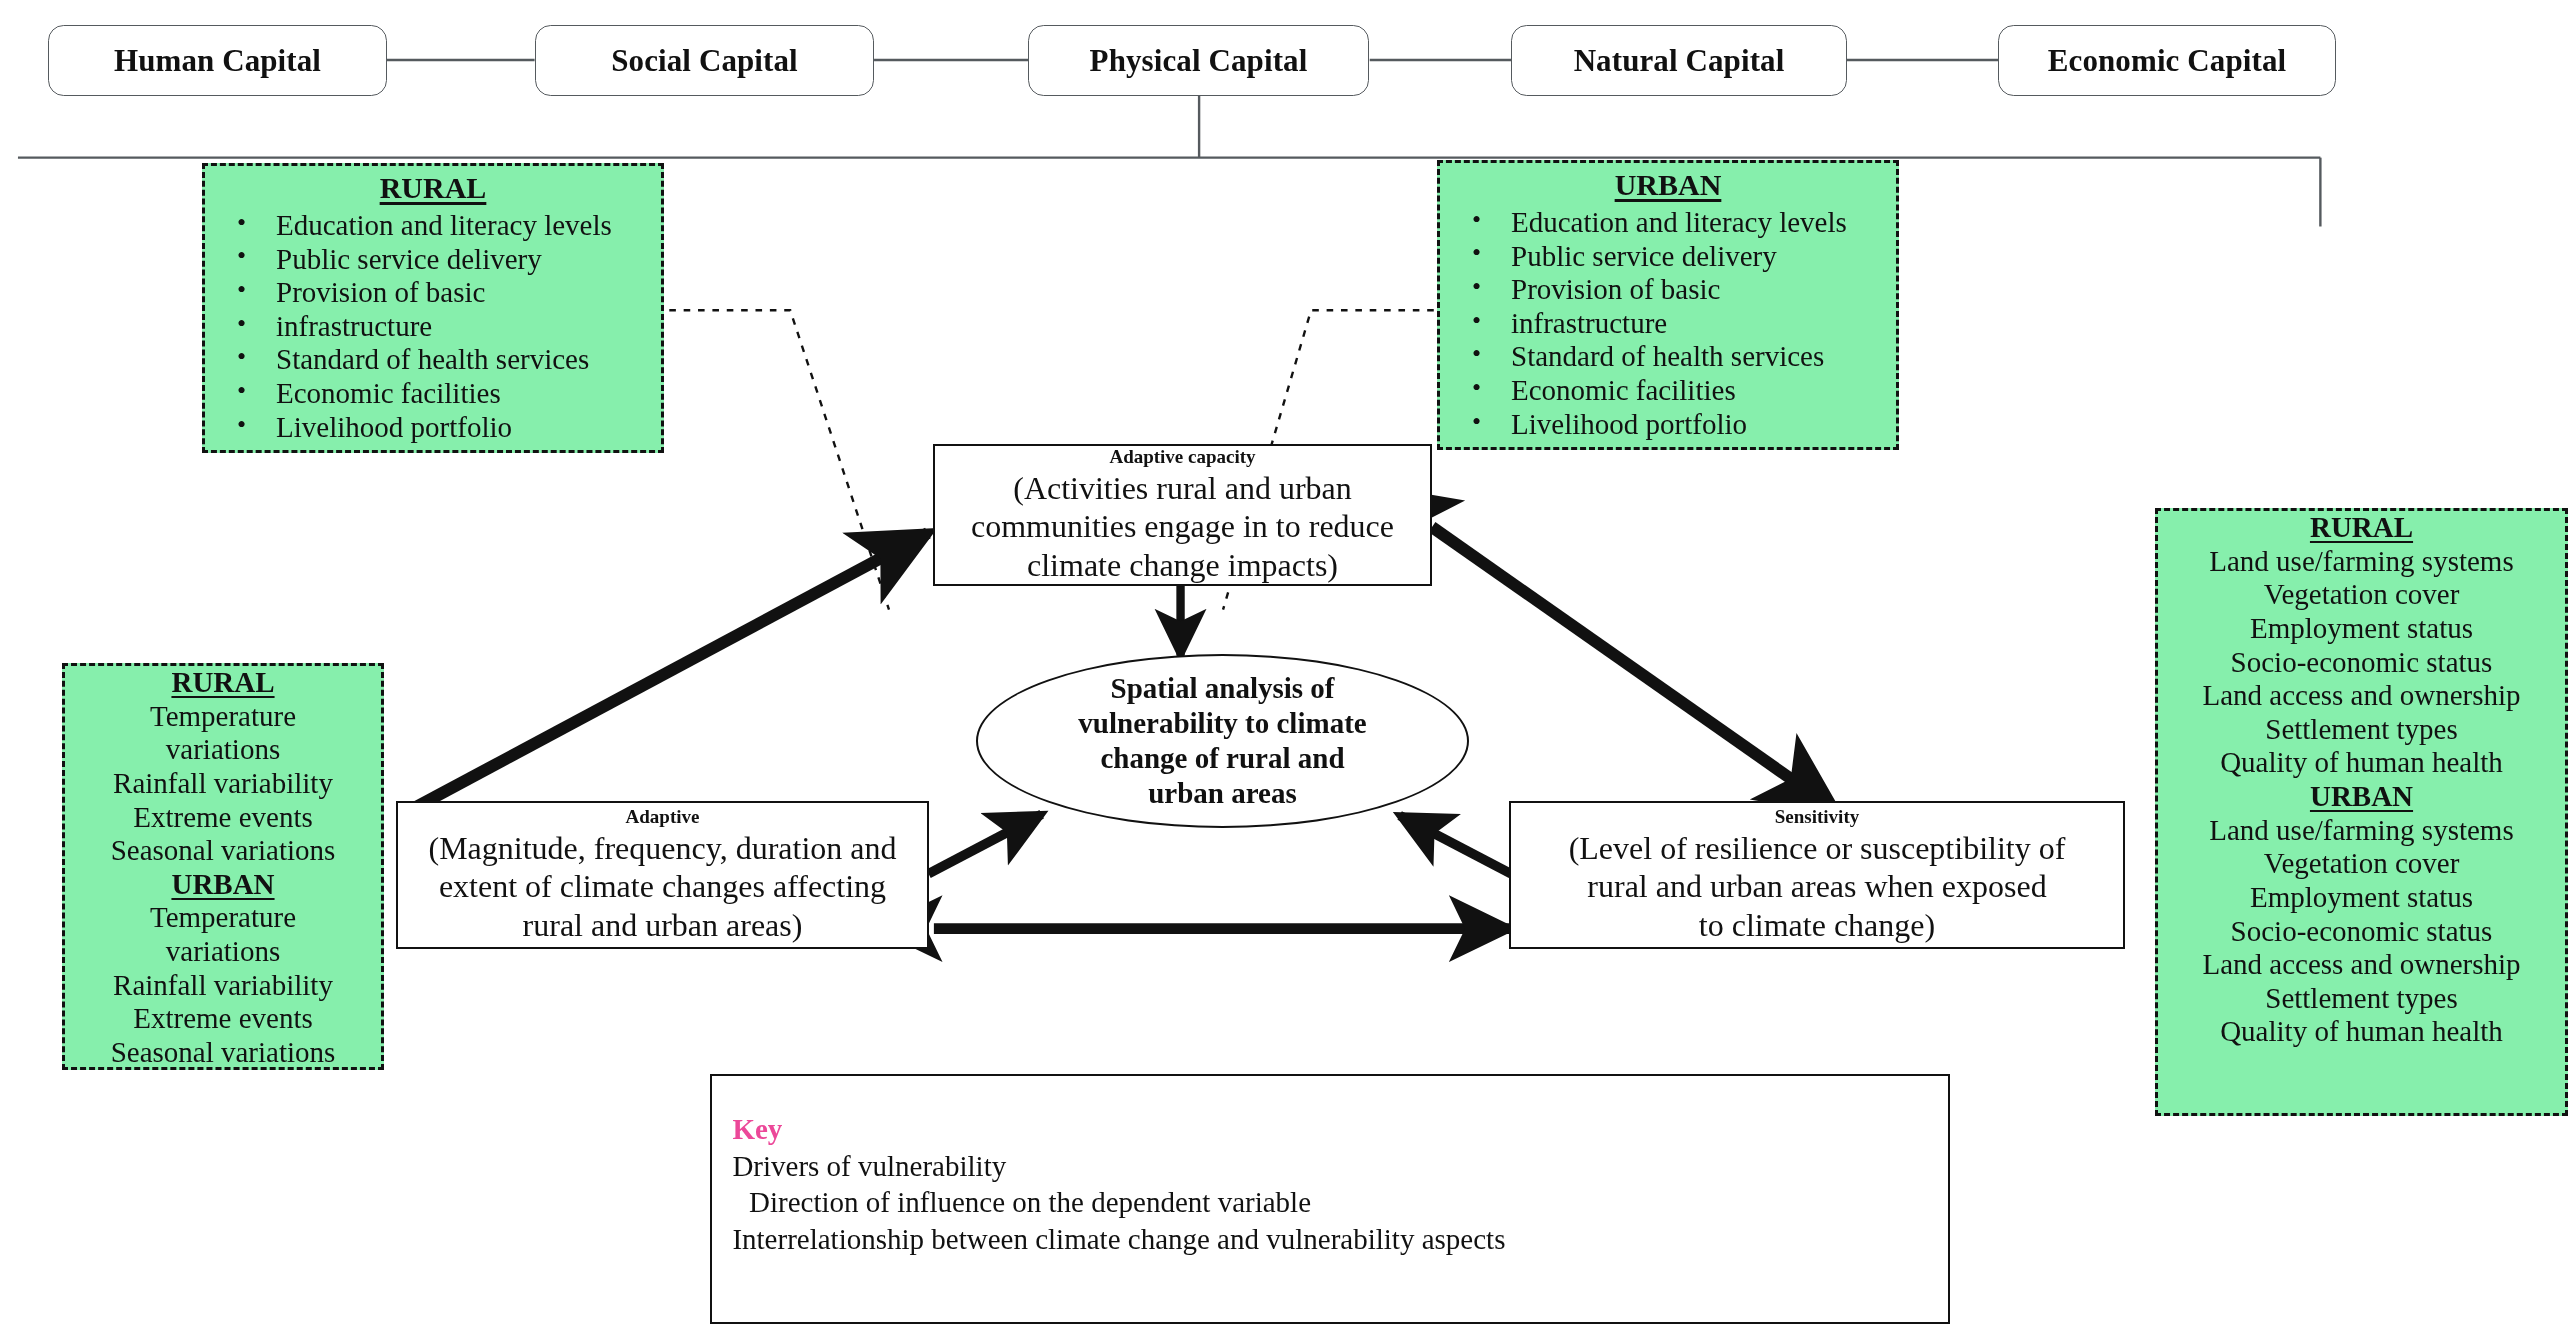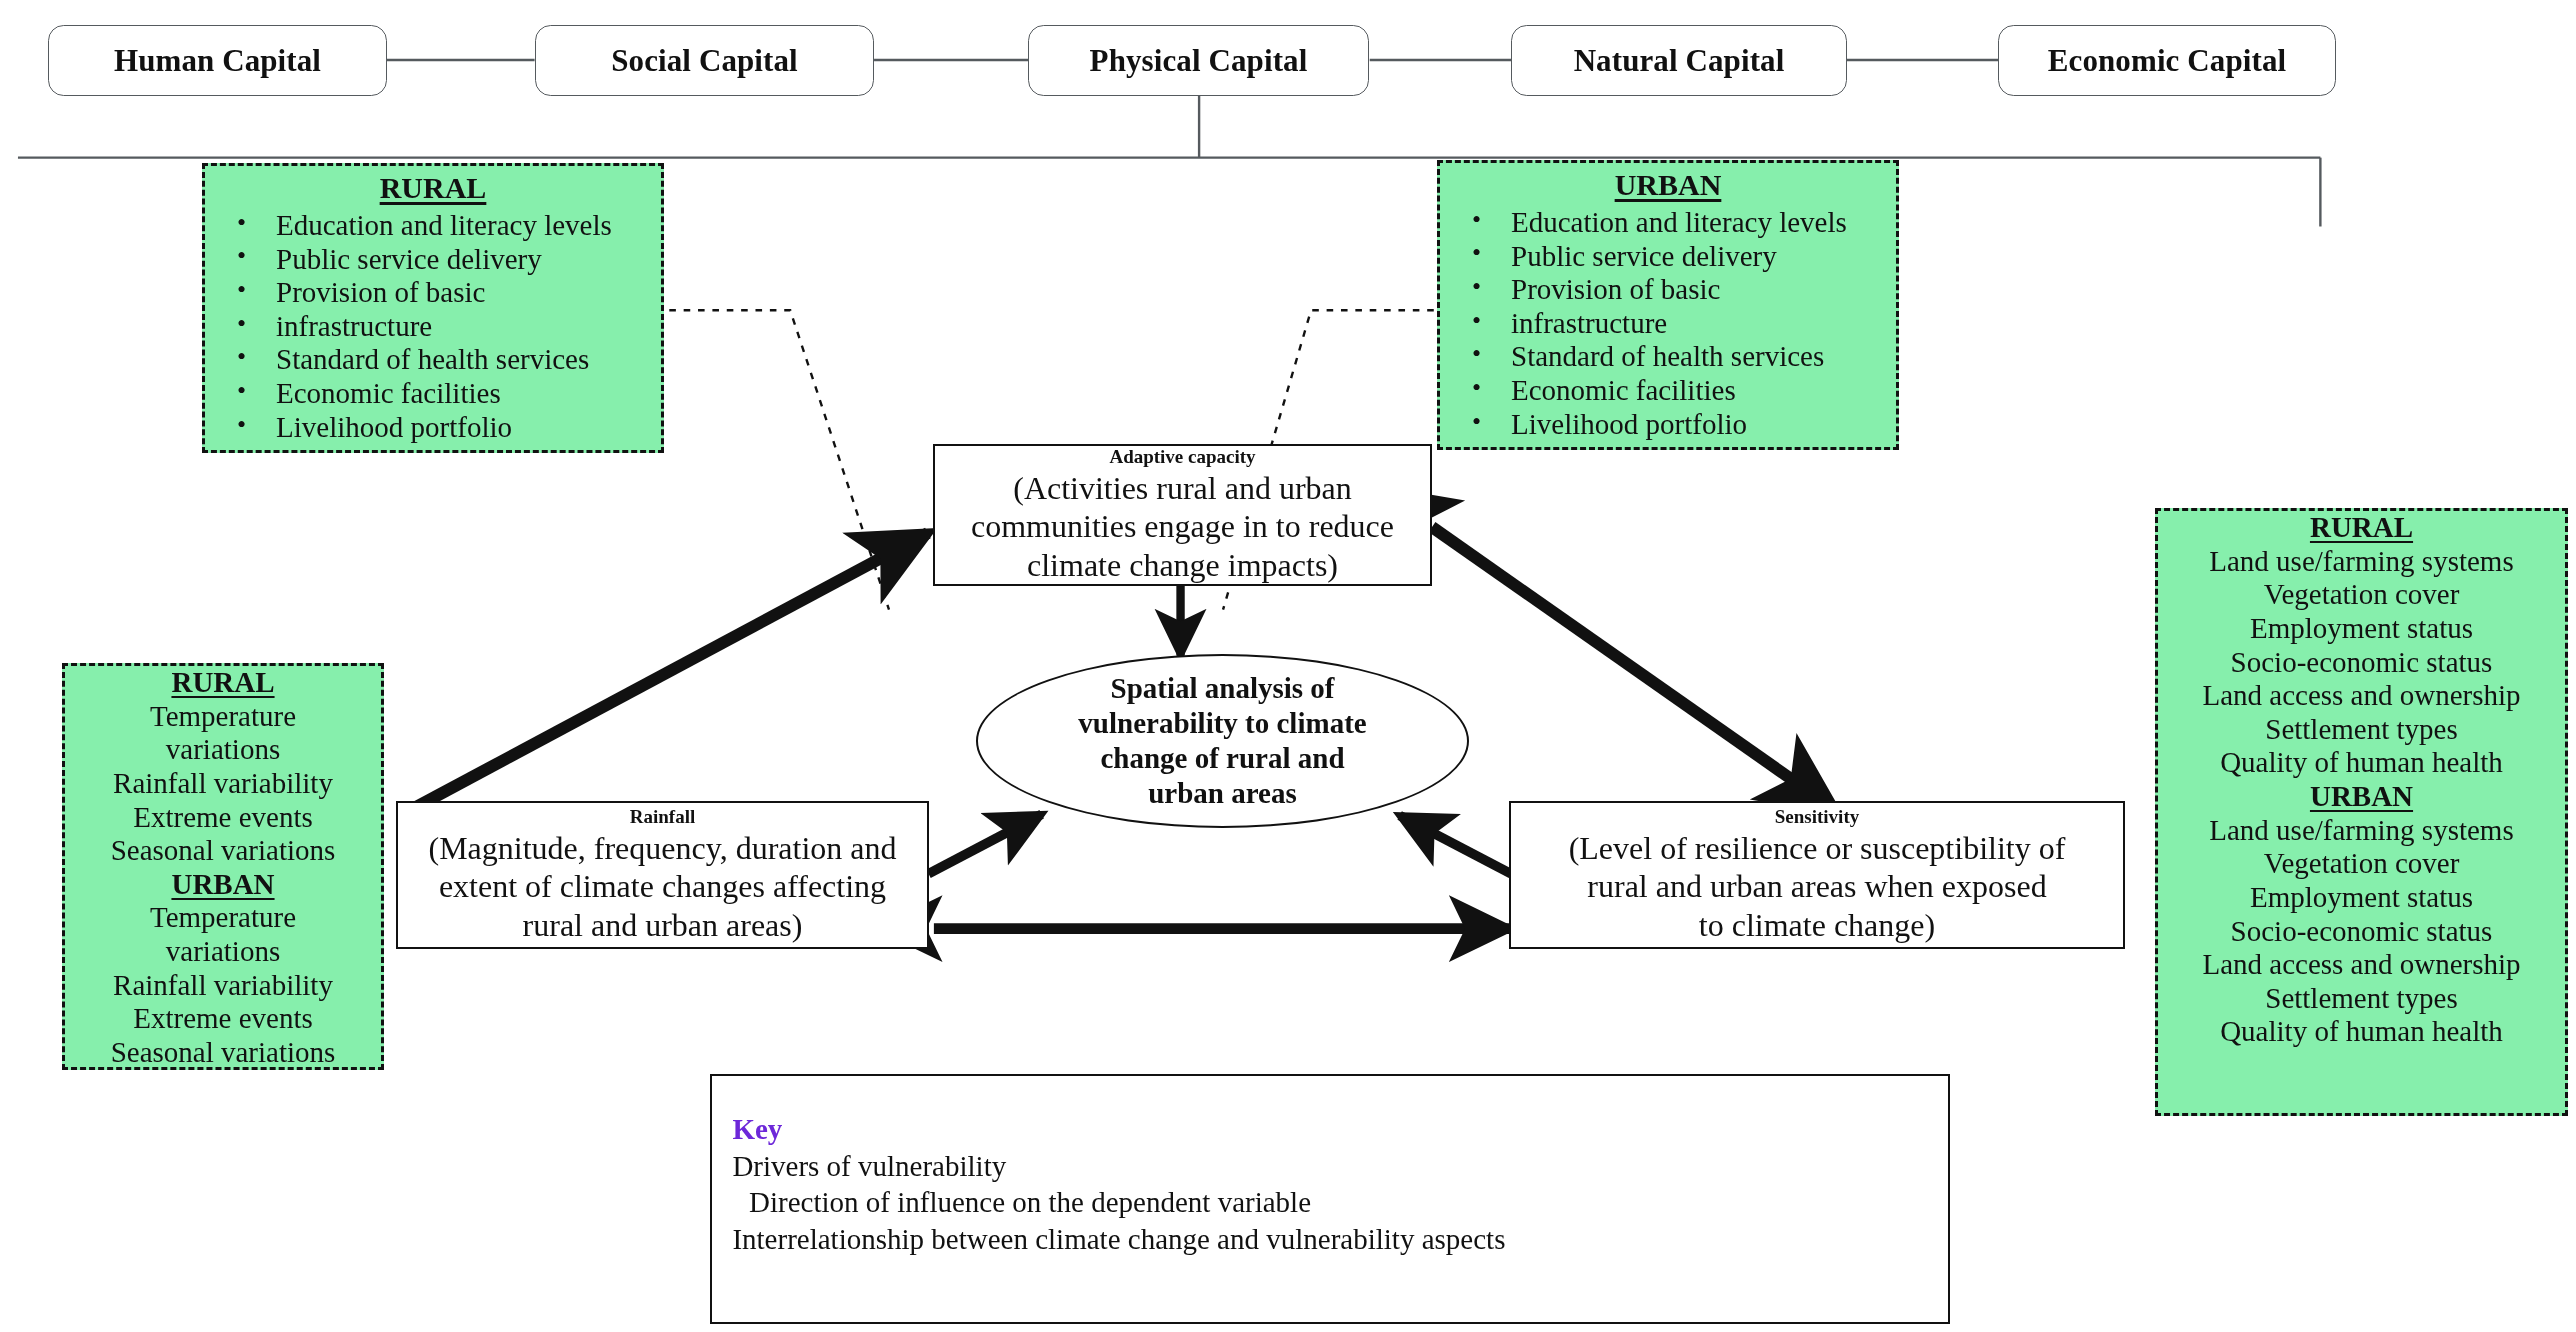--- a/index.html
+++ b/index.html
@@ -110,21 +110,21 @@
 
   
   .key-box {
     position: absolute;
     border: 2.4px solid #111;
     background: #fff;
     z-index: 4;
   }
   .key-title {
     position: absolute;
-    font-weight: bold; font-size: 29px; color: #6d28d9;
+    font-weight: bold; font-size: 29px; color: #ec4899;
   }
   .key-row-label {
     position: absolute;
     font-size: 29px; color: #111; white-space: nowrap;
   }
 </style>
 </head>
 <body>
 
 <div id="stage">
@@ -282,21 +282,21 @@
   </div>
 
   <div class="core-box" style="left:933px; top:444px; width:499px; height:142px;">
     <div class="core-title">Adaptive capacity</div>
     <div class="core-sub">(Activities rural and urban</div>
     <div class="core-sub">communities engage in to reduce</div>
     <div class="core-sub">climate change impacts)</div>
   </div>
 
   <div class="core-box" style="left:396px; top:801px; width:533px; height:148px;">
-    <div class="core-title">Rainfall</div>
+    <div class="core-title">Adaptive</div>
     <div class="core-sub">(Magnitude, frequency, duration and</div>
     <div class="core-sub">extent of climate changes affecting</div>
     <div class="core-sub">rural and urban areas)</div>
   </div>
 
   <div class="core-box" style="left:1509px; top:801px; width:616px; height:148px;">
     <div class="core-title">Sensitivity</div>
     <div class="core-sub">(Level of resilience or susceptibility of</div>
     <div class="core-sub">rural and urban areas when exposed</div>
     <div class="core-sub">to climate change)</div>

